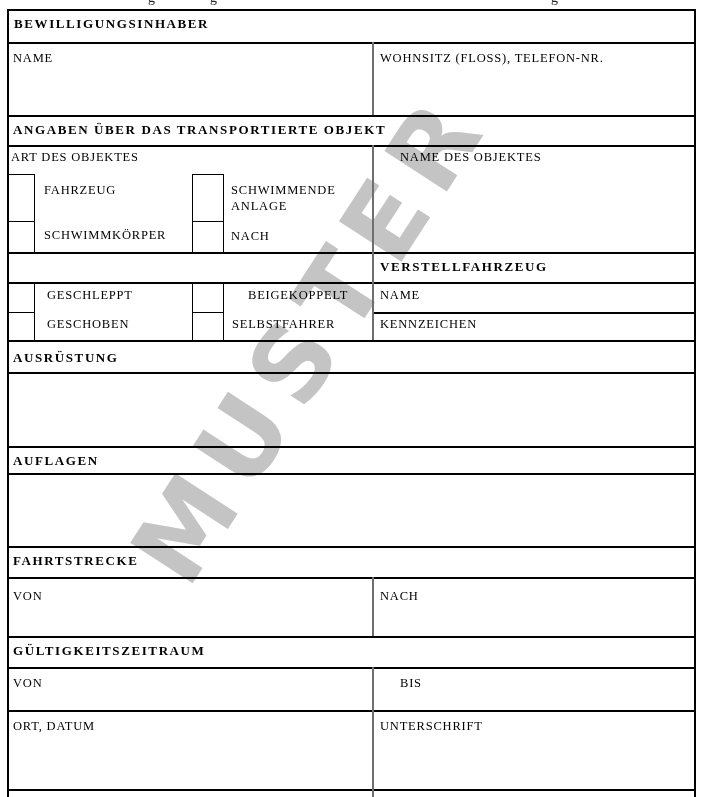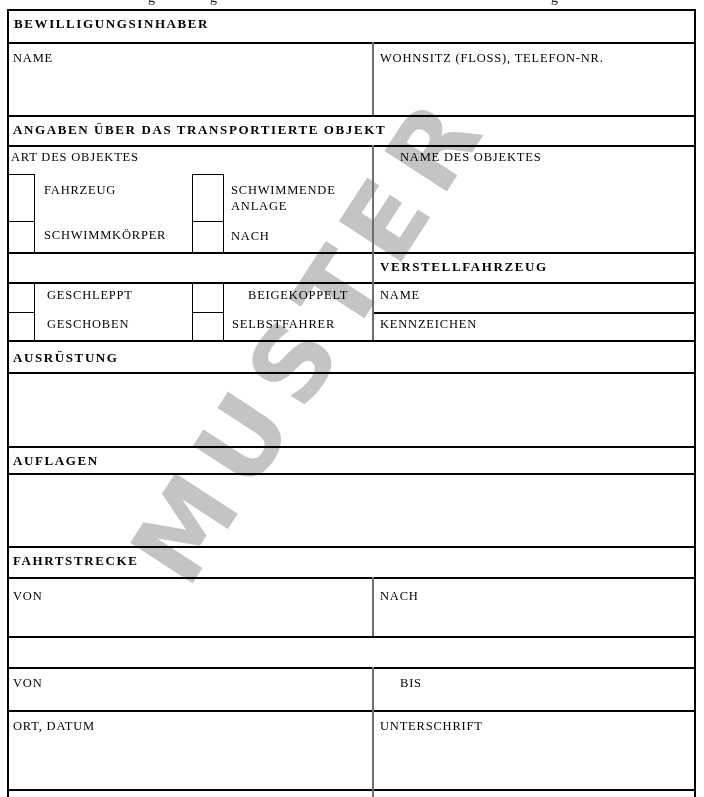--- a/index.html
+++ b/index.html
@@ -103,20 +103,21 @@
 
   <div class="hdr" style="left:13px;top:453px;">AUFLAGEN</div>
   <div class="field" style="left:9px;top:475px;width:683px;height:69px;"></div>
 
   <div class="hdr" style="left:13px;top:553px;">FAHRTSTRECKE</div>
   <div class="lbl" style="left:13px;top:589px;">VON</div>
   <div class="lbl" style="left:380px;top:589px;">NACH</div>
   <div class="field" style="left:9px;top:604px;width:361px;height:30px;"></div>
   <div class="field" style="left:376px;top:604px;width:316px;height:30px;"></div>
 
+  <div class="hdr" style="left:13px;top:643px;">GÜLTIGKEITSZEITRAUM</div>
   <div class="lbl" style="left:13px;top:676px;">VON</div>
   <div class="lbl" style="left:400px;top:676px;">BIS</div>
   <div class="field" style="left:9px;top:691px;width:361px;height:17px;"></div>
   <div class="field" style="left:376px;top:691px;width:316px;height:17px;"></div>
 
   <div class="lbl" style="left:13px;top:719px;">ORT, DATUM</div>
   <div class="lbl" style="left:380px;top:719px;">UNTERSCHRIFT</div>
   <div class="field" style="left:9px;top:736px;width:361px;height:51px;"></div>
   <div class="field" style="left:376px;top:736px;width:316px;height:51px;"></div>
 

